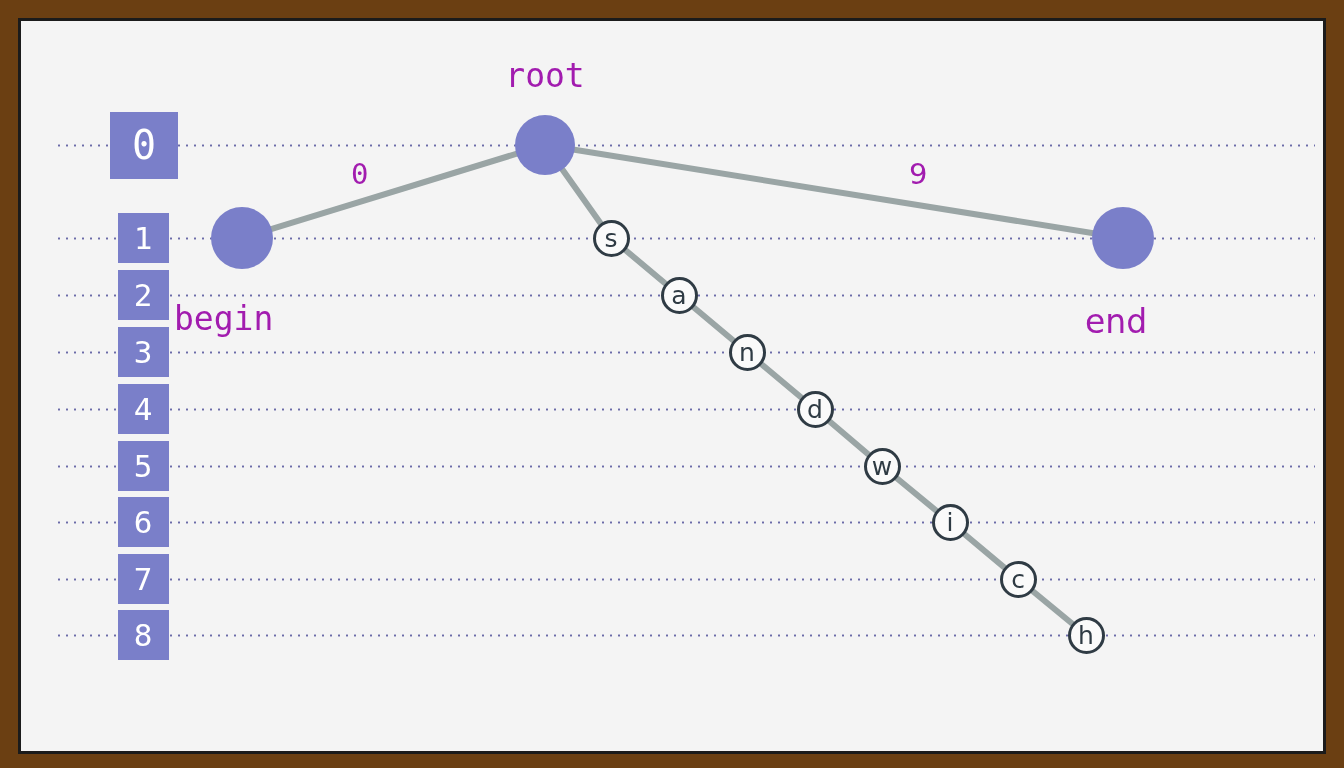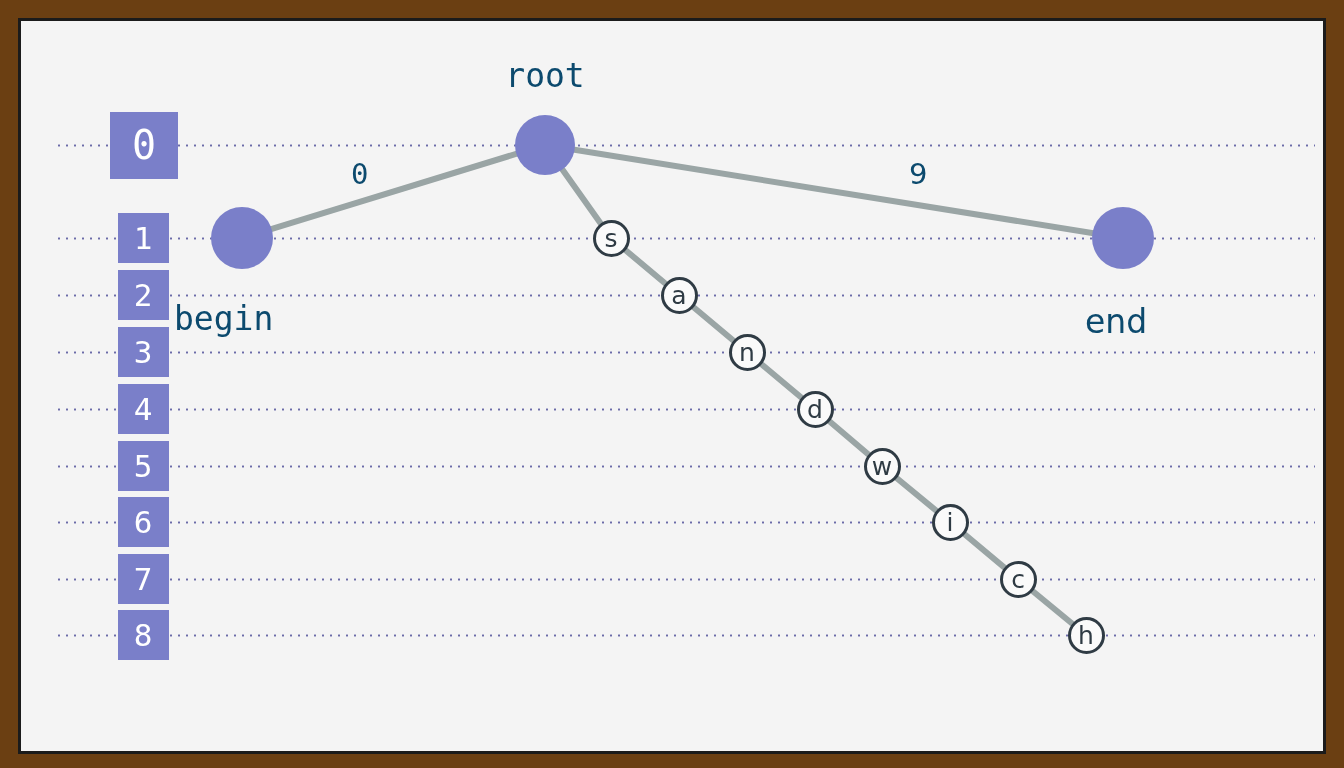--- a/index.html
+++ b/index.html
@@ -75,21 +75,21 @@
     display: flex;
     align-items: center;
     justify-content: center;
     color: #2f3b44;
     font-family: "DejaVu Sans", sans-serif;
     font-size: 25px;
     line-height: 1;
   }
   .txt {
     position: absolute;
-    color: #0c4a6e;
+    color: #a21caf;
     line-height: 1;
     white-space: nowrap;
     user-select: none;
   }
   .txt-mono { font-family: "DejaVu Sans Mono", monospace; }
   .txt-sans { font-family: "DejaVu Sans", sans-serif; }
   .label-root  { font-size: 33px; }
   .label-begin { font-size: 33px; }
   .label-end   { font-size: 33px; }
   .edge-weight { font-size: 29px; }

